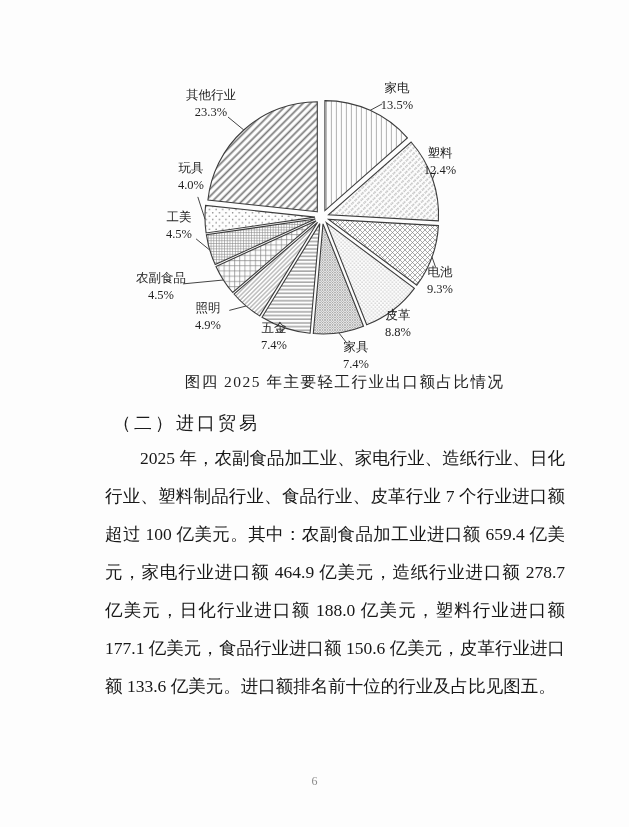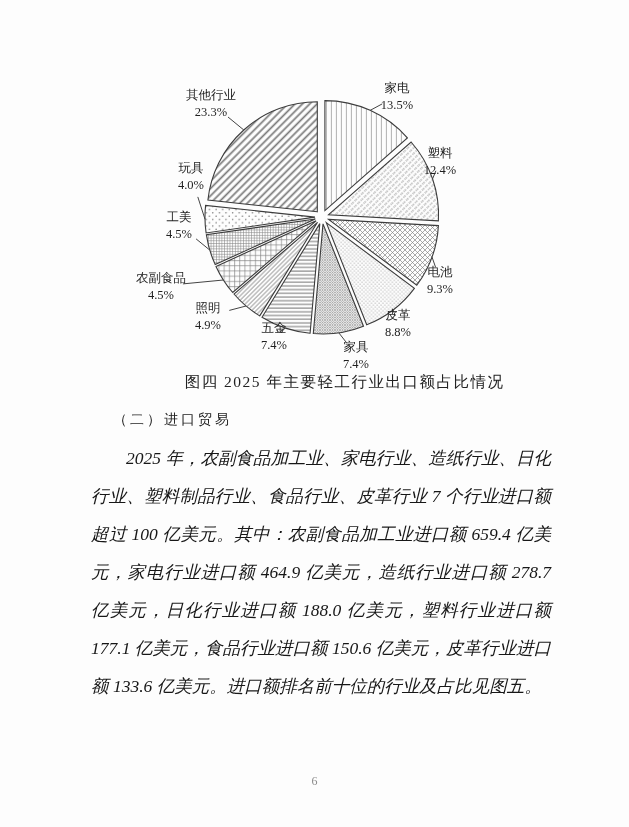--- a/index.html
+++ b/index.html
@@ -11,26 +11,26 @@
     font-family:"Liberation Serif", serif;
     color:#1a1a1a;
   }
   #pie-svg{position:absolute;top:0;left:0;}
   .caption{
     position:absolute;top:372px;left:30px;width:629px;
     text-align:center;font-size:15.5px;letter-spacing:1.5px;color:#222;
   }
   .heading{
     position:absolute;top:411px;left:113px;
-    font-size:14px;letter-spacing:3px;color:#1c1c1c;
+    font-size:18px;letter-spacing:3px;color:#1c1c1c;
   }
   .para{
-    position:absolute;top:439px;left:91px;width:460px;margin:0;
+    position:absolute;top:439px;left:105px;width:460px;margin:0;
     font-size:17.5px;line-height:38px;
-    text-align:justify;text-indent:2em;color:#171717;font-style:italic;
+    text-align:justify;text-indent:2em;color:#171717;
   }
   .pageno{
     position:absolute;top:774px;left:0;width:629px;
     text-align:center;font-size:12px;color:#8a8a8a;
   }
   svg text{font-family:"Liberation Serif", serif;}
 </style>
 </head>
 <body>
 

